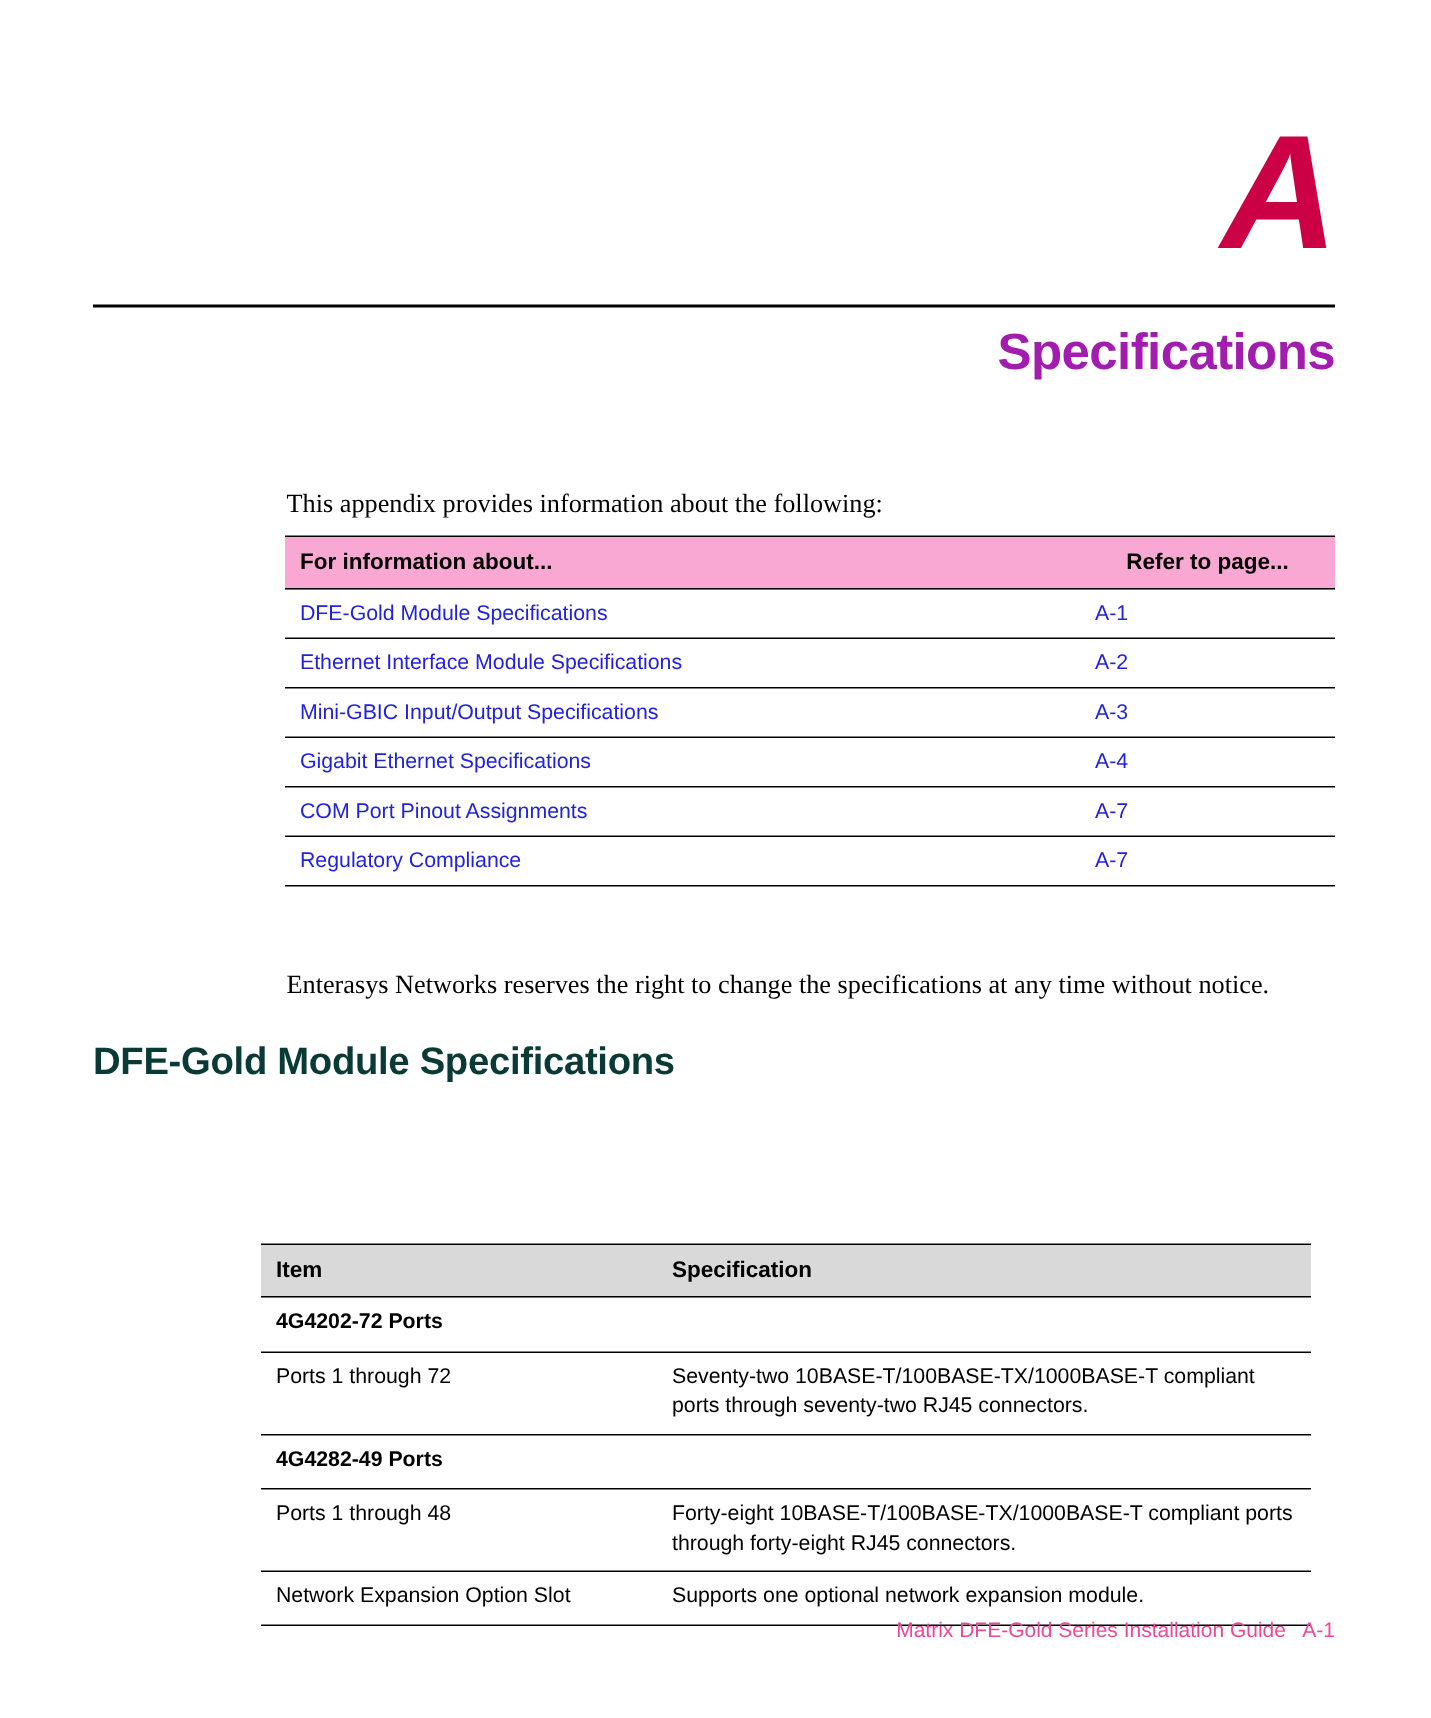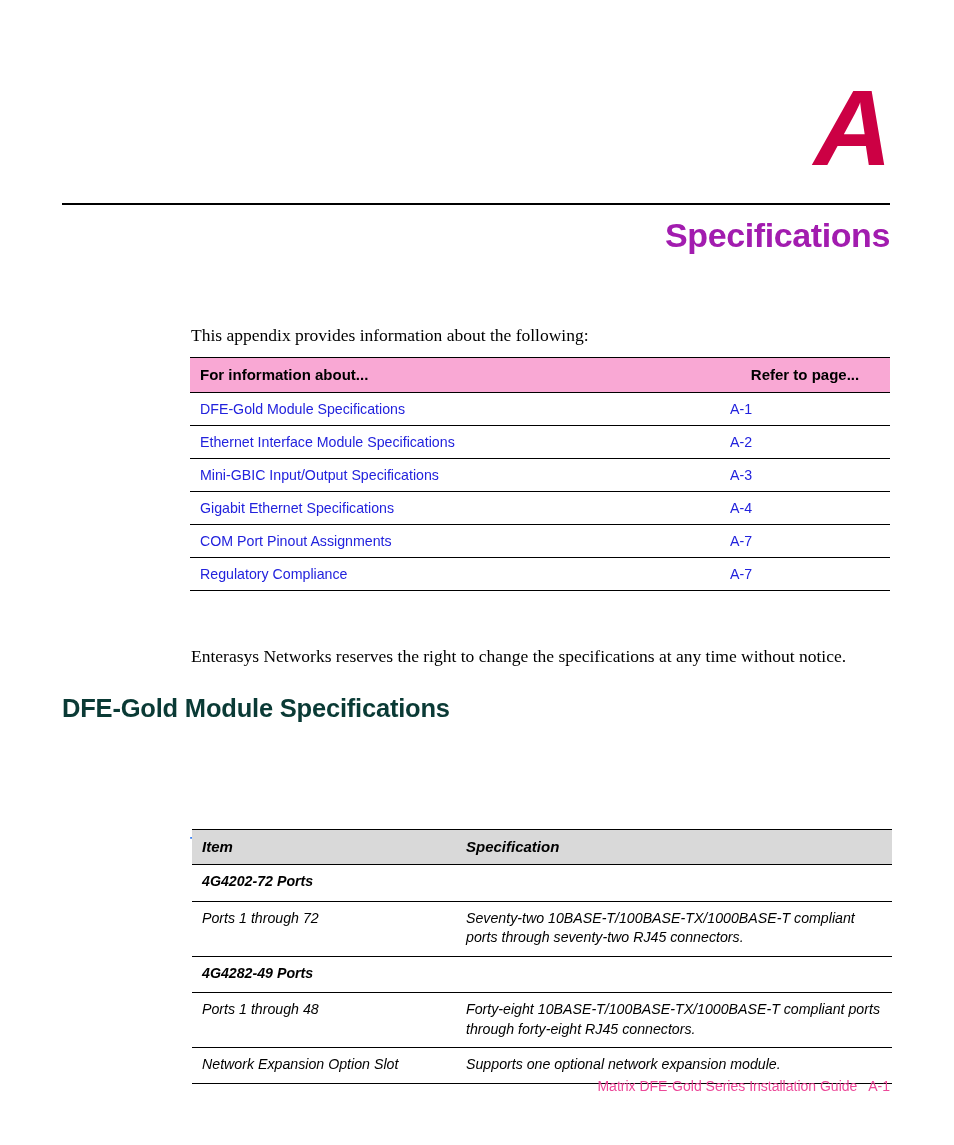--- a/index.html
+++ b/index.html
@@ -150,27 +150,26 @@
     font-family: "Liberation Sans", sans-serif;
     font-weight: bold;
     font-size: 15px;
     color: #3b82f6;
     white-space: pre;
   }
 
   
   .spec-table {
     position: absolute;
-    left: 192px;
+    left: 174px;
     top: 829px;
     width: 700px;
     border-collapse: collapse;
     font-family: "Liberation Sans", sans-serif;
     font-size: 14.2px;
-    font-style: italic;
   }
   .spec-table th,
   .spec-table td {
     vertical-align: top;
     text-align: left;
   }
   .spec-table thead th {
     background: #D9D9D9;
     font-weight: bold;
     font-size: 15px;

